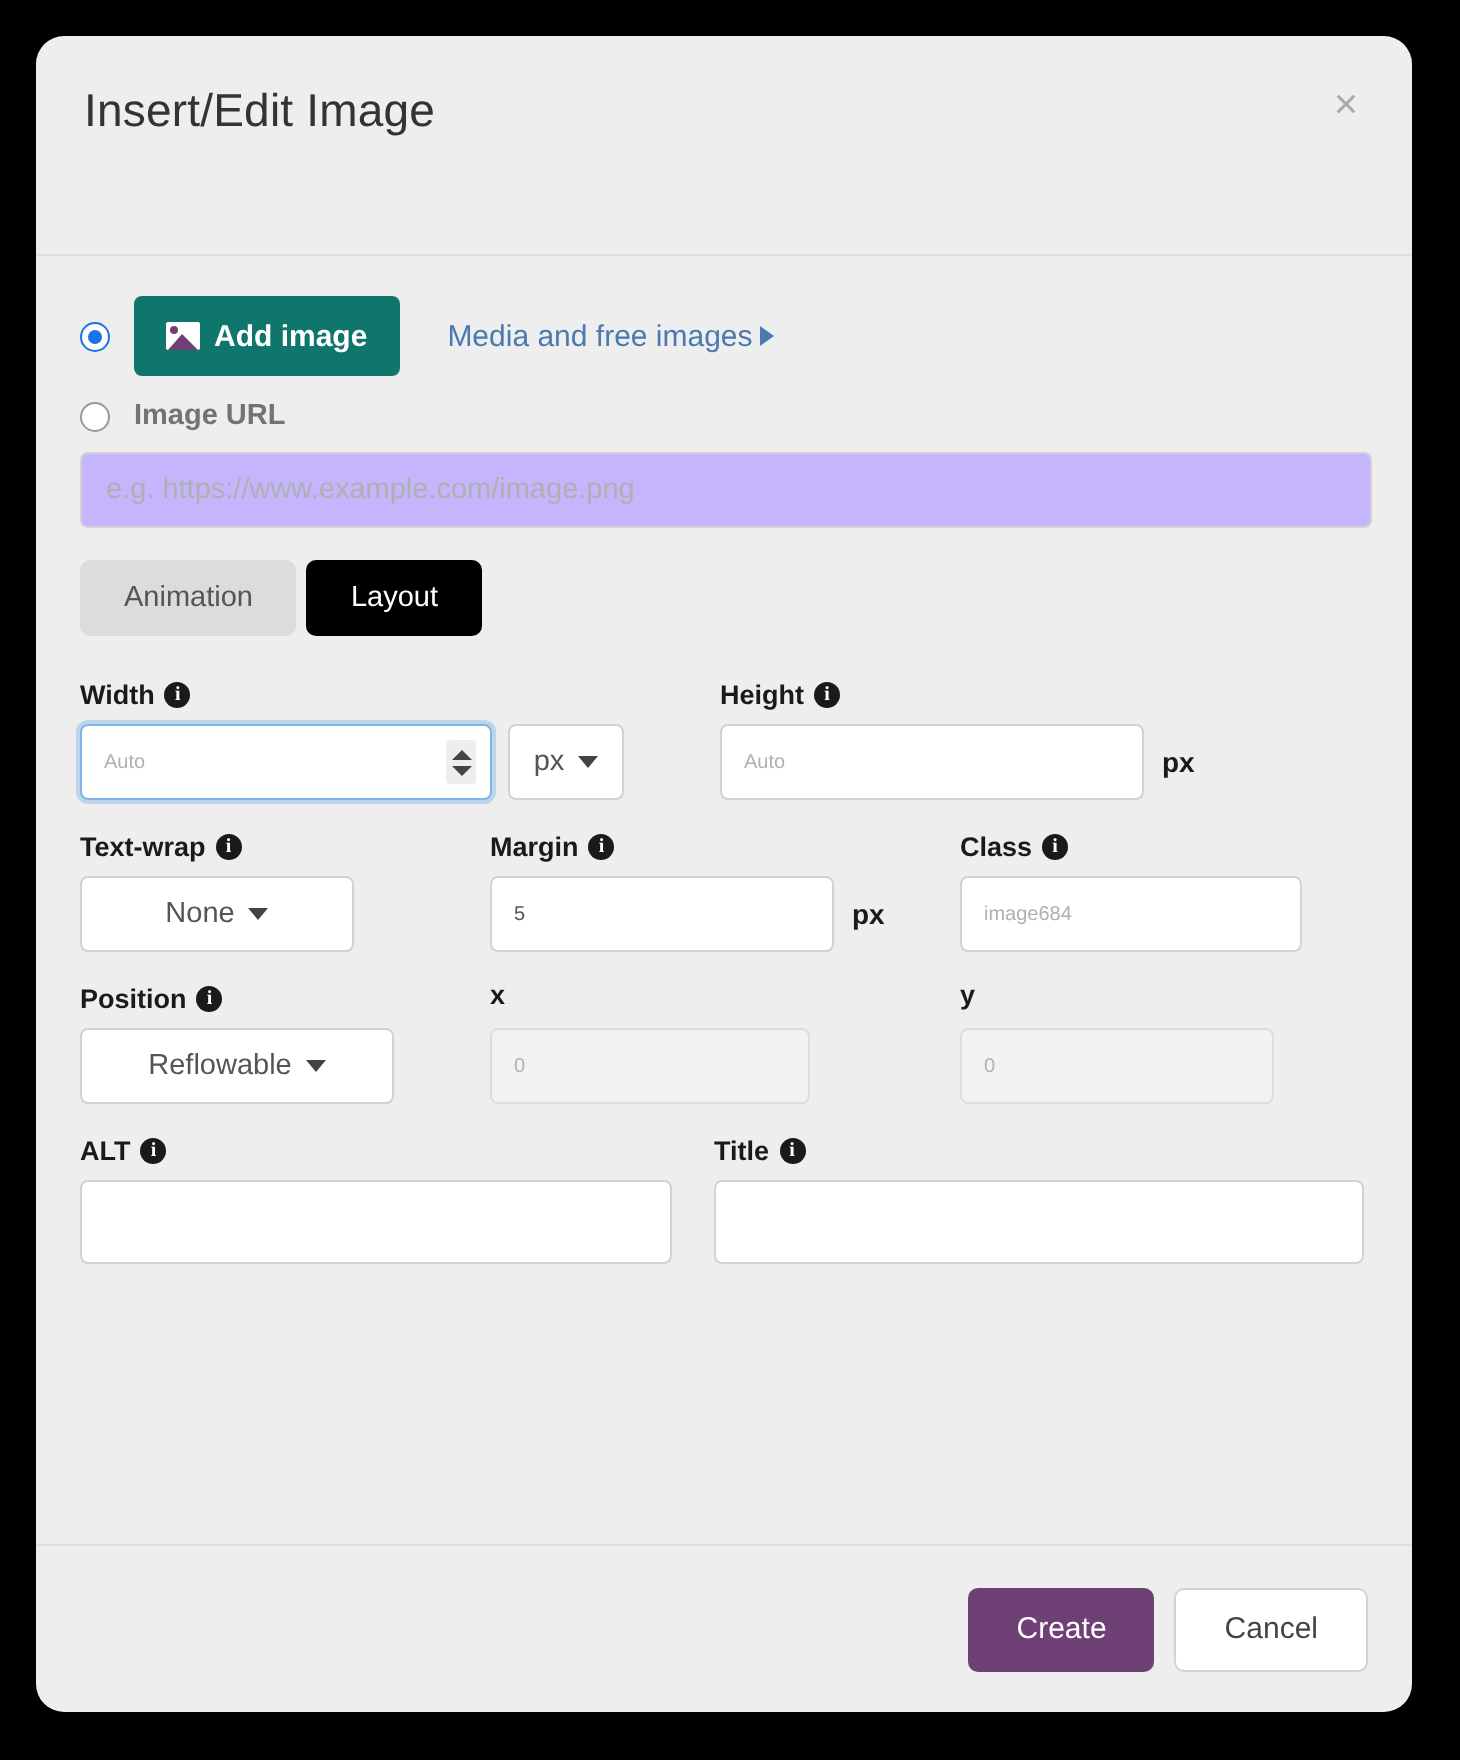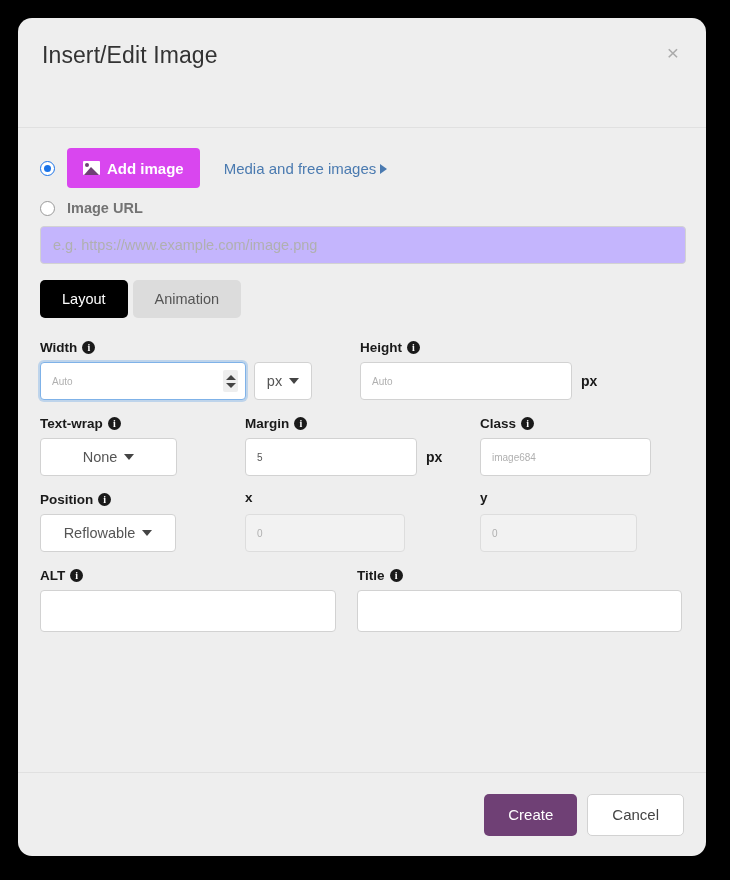--- a/index.html
+++ b/index.html
@@ -74,21 +74,21 @@
   }
   .radio.checked::after {
     content: "";
     position: absolute;
     left: 3px; top: 3px;
     width: 7px; height: 7px;
     border-radius: 50%;
     background: #1a73e8;
   }
   #add-image-btn {
-    background: #d946ef;
+    background: #0f766e;
     color: #ffffff;
     border: none;
     border-radius: 4px;
     padding: 0 16px;
     height: 40px;
     font-size: 15px;
     font-weight: bold;
     font-family: "Liberation Sans", sans-serif;
     display: inline-flex;
     align-items: center;
@@ -335,22 +335,22 @@
     </div>
 
     <div class="row-url-radio">
       <span class="radio"></span>
       <span class="url-label">Image URL</span>
     </div>
 
     <input id="url-input" type="text" placeholder="e.g. https://www.example.com/image.png" style="">
 
     <div id="tabs">
+      <button class="tab inactive">Animation</button>
       <button class="tab active">Layout</button>
-      <button class="tab inactive">Animation</button>
     </div>
 
     <div class="grid-row">
       <div class="col" style="width:320px;">
         <span class="flabel">
           <span>Width</span>
           <span class="info-icon">i</span>
         </span>
         <div style="display:flex; align-items:center; gap:8px;">
           <span class="caret-pos" style="width:206px;">
@@ -407,21 +407,21 @@
         <input class="txt" style="width: 171px;" type="text" placeholder="image684">
       </div>
     </div>
 
     <div class="grid-row">
       <div class="col" style="width:205px;">
         <span class="flabel">
           <span>Position</span>
           <span class="info-icon">i</span>
         </span>
-        <span class="dd" style="width:136px;">
+        <span class="dd" style="width:157px;">
           <span>Reflowable</span>
           <span class="caret"></span>
         </span>
       </div>
       <div class="col" style="width:235px;">
         <span class="plain-label">x</span>
         <input class="txt disabled" style="width: 160px;" type="text" placeholder="0">
       </div>
       <div class="col" style="width:200px;">
         <span class="plain-label">y</span>

